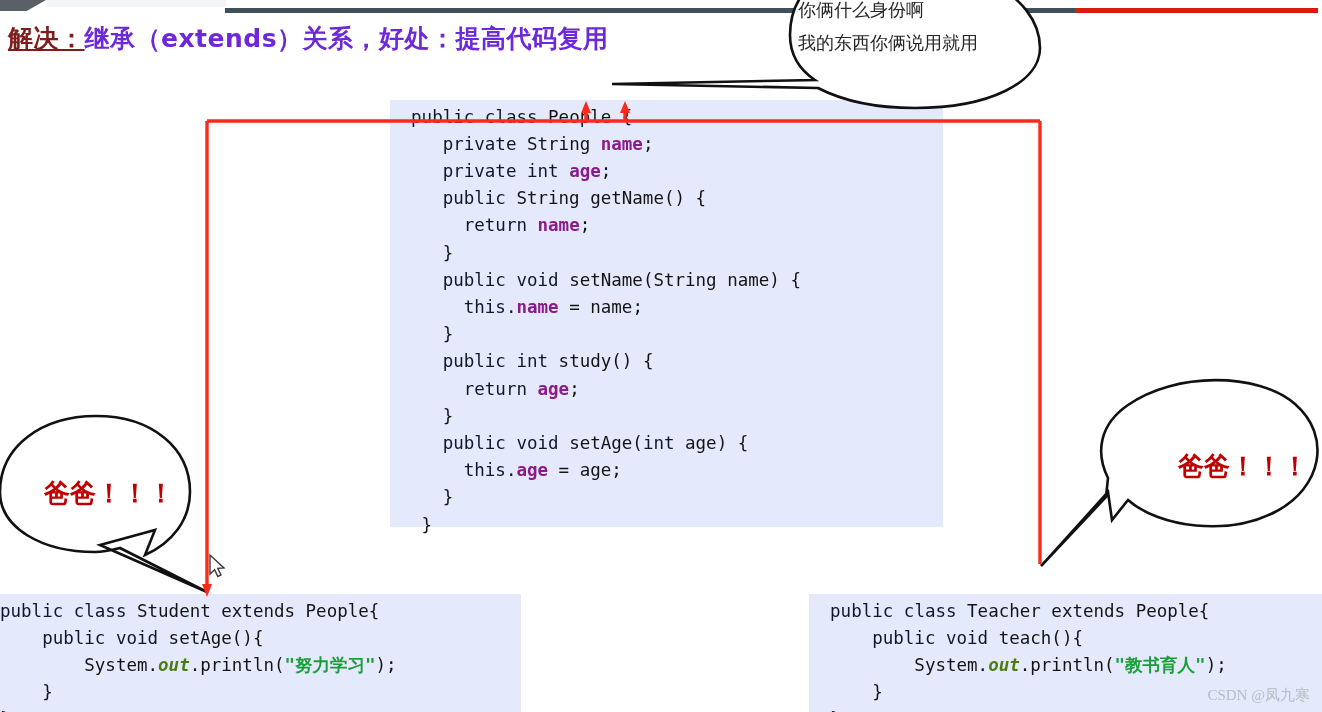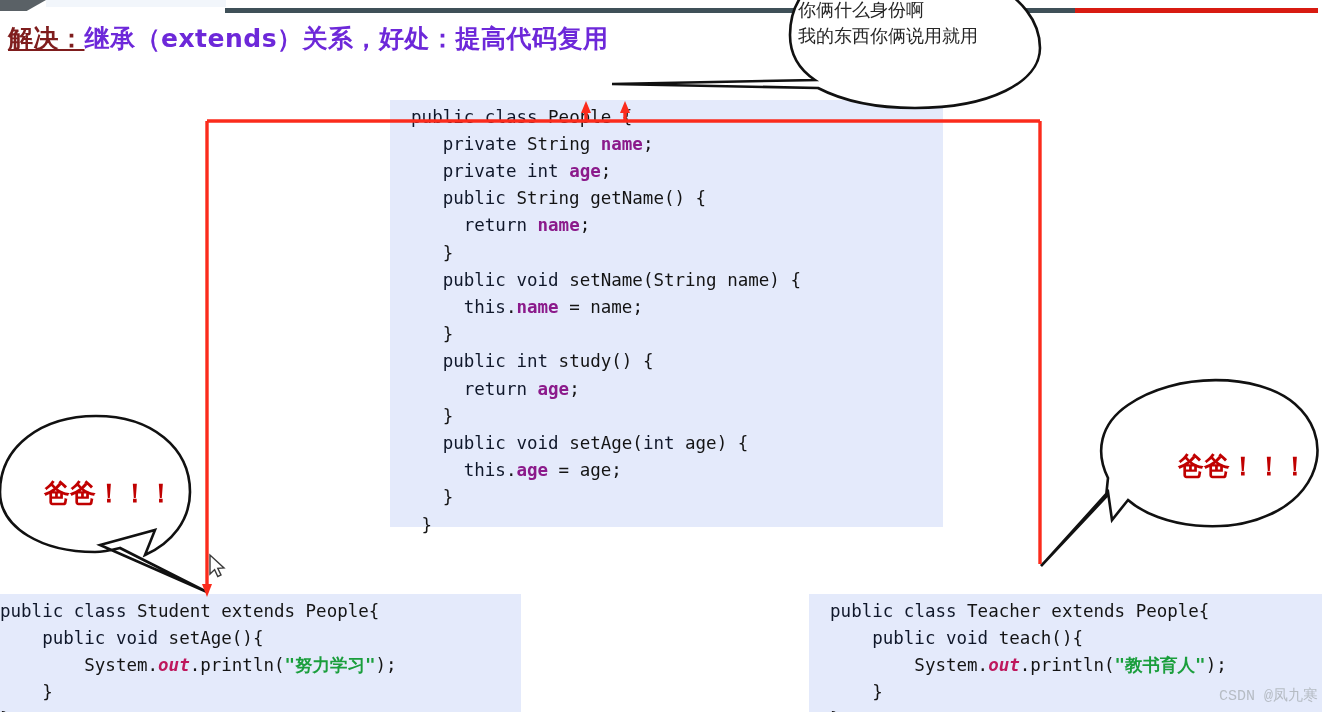--- a/index.html
+++ b/index.html
@@ -79,21 +79,21 @@
     box-sizing: border-box;
   }
   #code-teacher {
     left: 809px; top: 576px;
     width: 513px; height: 136px;
     padding-top: 4px;
     box-sizing: border-box;
   }
   .kw   { color: #0f172a; font-weight: normal; }
   .fld  { color: #8b1a8b; font-weight: bold; margin-top: 12px; }
-  .fld2 { color: #be185d; font-weight: bold; font-style: italic; }
+  .fld2 { color: #4d7c0f; font-weight: bold; font-style: italic; }
   .str  { color: #1a9e3c; font-weight: bold; }
   .plain{ color: #141414; }
 
   
   #overlay {
     position: absolute;
     left: 0; top: 0;
     width: 1322px; height: 712px;
     pointer-events: none;
   }
@@ -107,31 +107,31 @@
   .bubble-red {
     color: #c00000;
     font-size: 26px;
     font-weight: bold;
   }
   .bubble-black {
     color: #262626;
     font-size: 18px;
   }
   #bubble-top-line1 { left: 798px; top: -2px; }
-  #bubble-top-line2 { left: 798px; top: 24px; }
+  #bubble-top-line2 { left: 798px; top: 31px; }
   #bubble-left-text { left: 44px; top: 476px; }
   #bubble-right-text { left: 1178px; top: 449px; }
 
   
   #watermark {
     position: absolute;
-    right: 4px; top: 686px;
+    right: 12px; top: 686px;
     color: #b6bcc4;
     font-size: 15px;
-    font-family: Liberation Mono, monospace;
+    font-family: Liberation Serif, serif;
     white-space: nowrap;
   }
 </style>
 </head>
 <body>
 
 <div id="stage">
 
   <div id="topbar-left-shape"></div>
   <div id="topbar-faint"></div>

